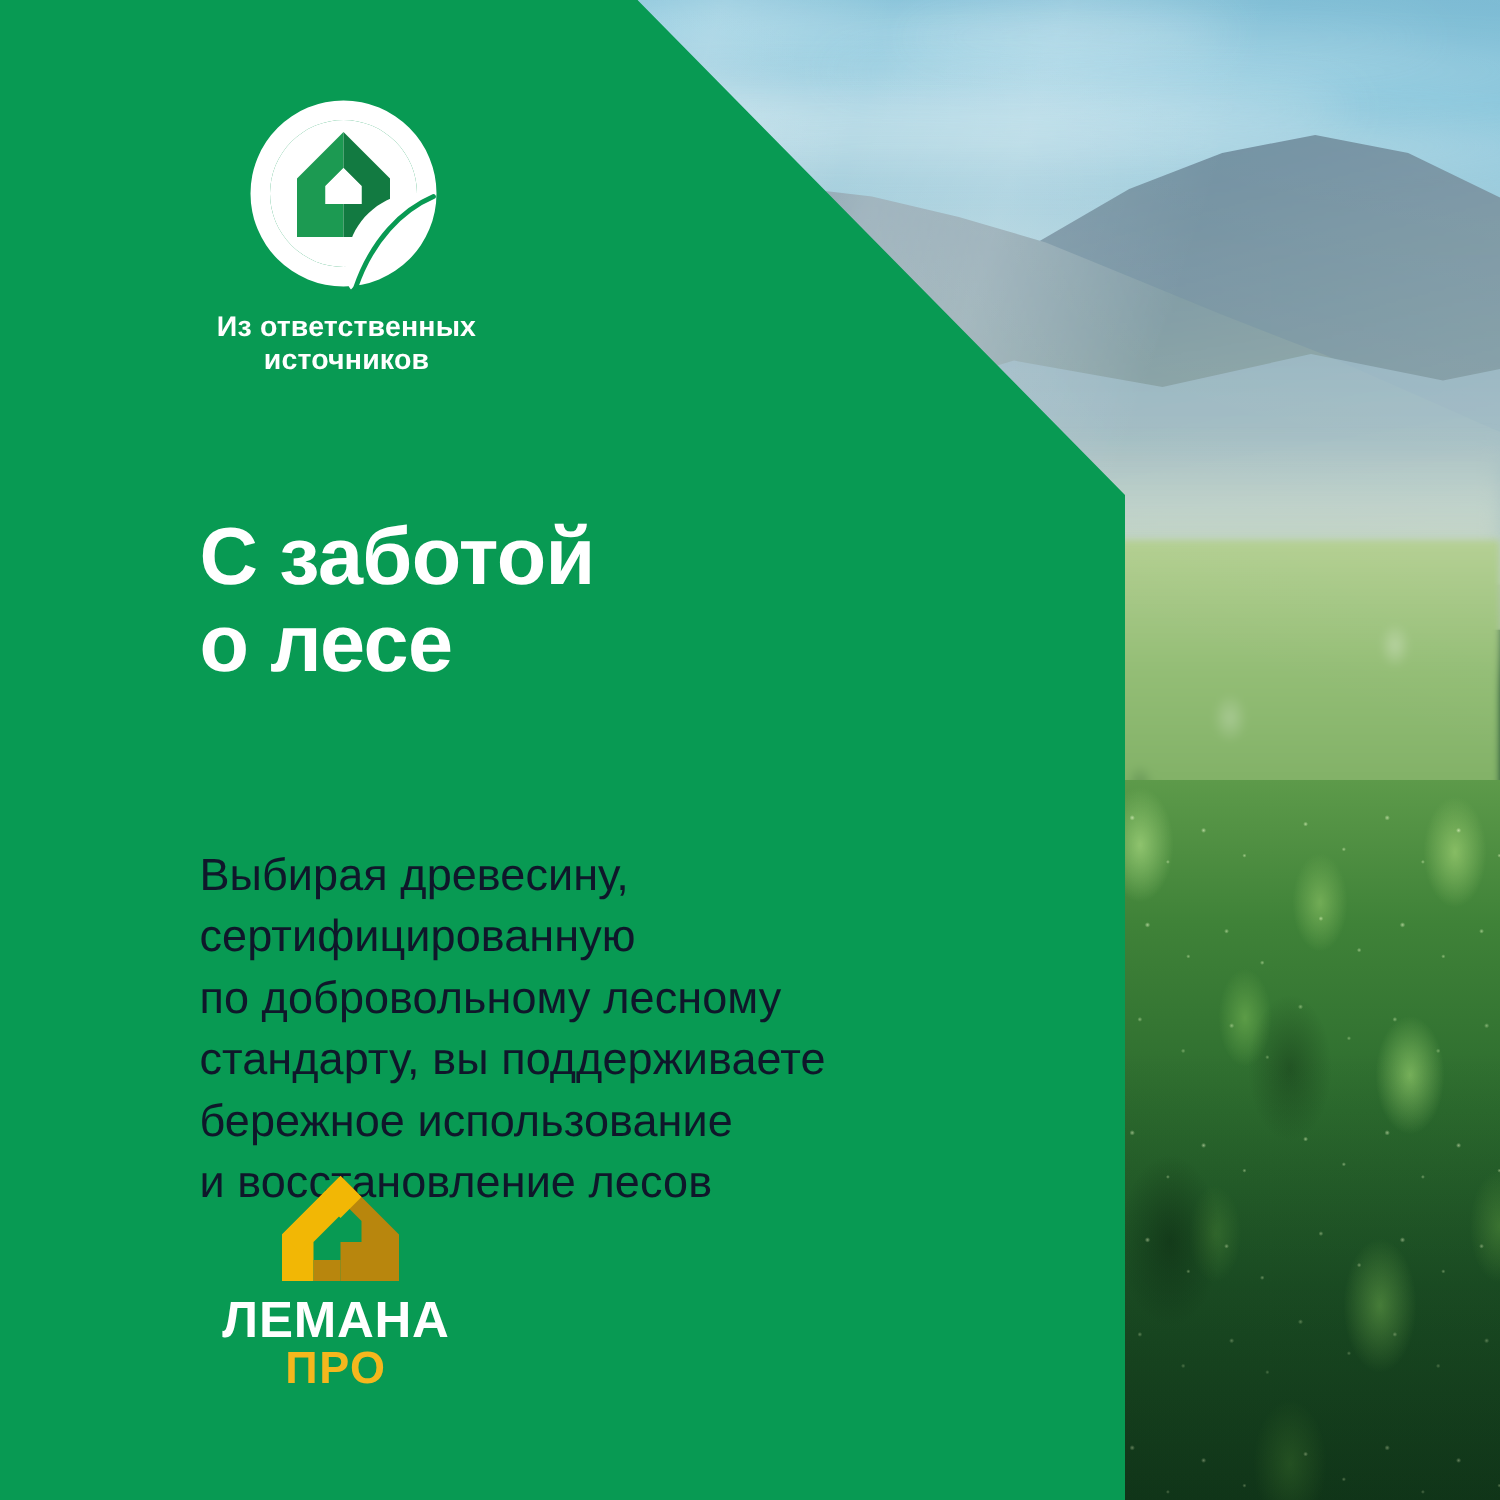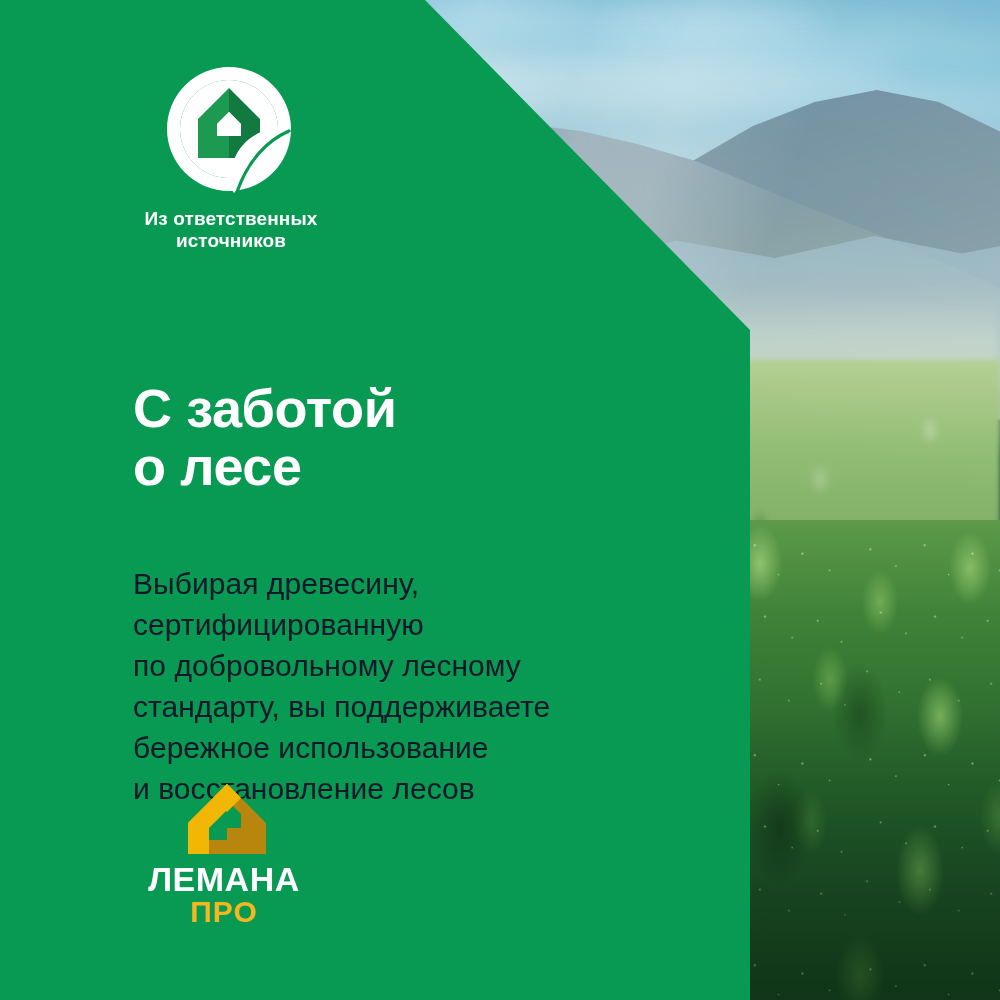--- a/index.html
+++ b/index.html
@@ -299,21 +299,21 @@
     letter-spacing: .1px;
     text-align: center;
     width: 196px;
     margin-left: 0;
   }
 
   
   .headline {
     position: absolute;
     left: 133px;
-    top: 343px;
+    top: 306px;
     color: #ffffff;
     font-size: 54px;
     font-weight: 700;
     line-height: 1.08;
     letter-spacing: -0.4px;
     white-space: pre-line;
   }
 
   
   .body-copy {

